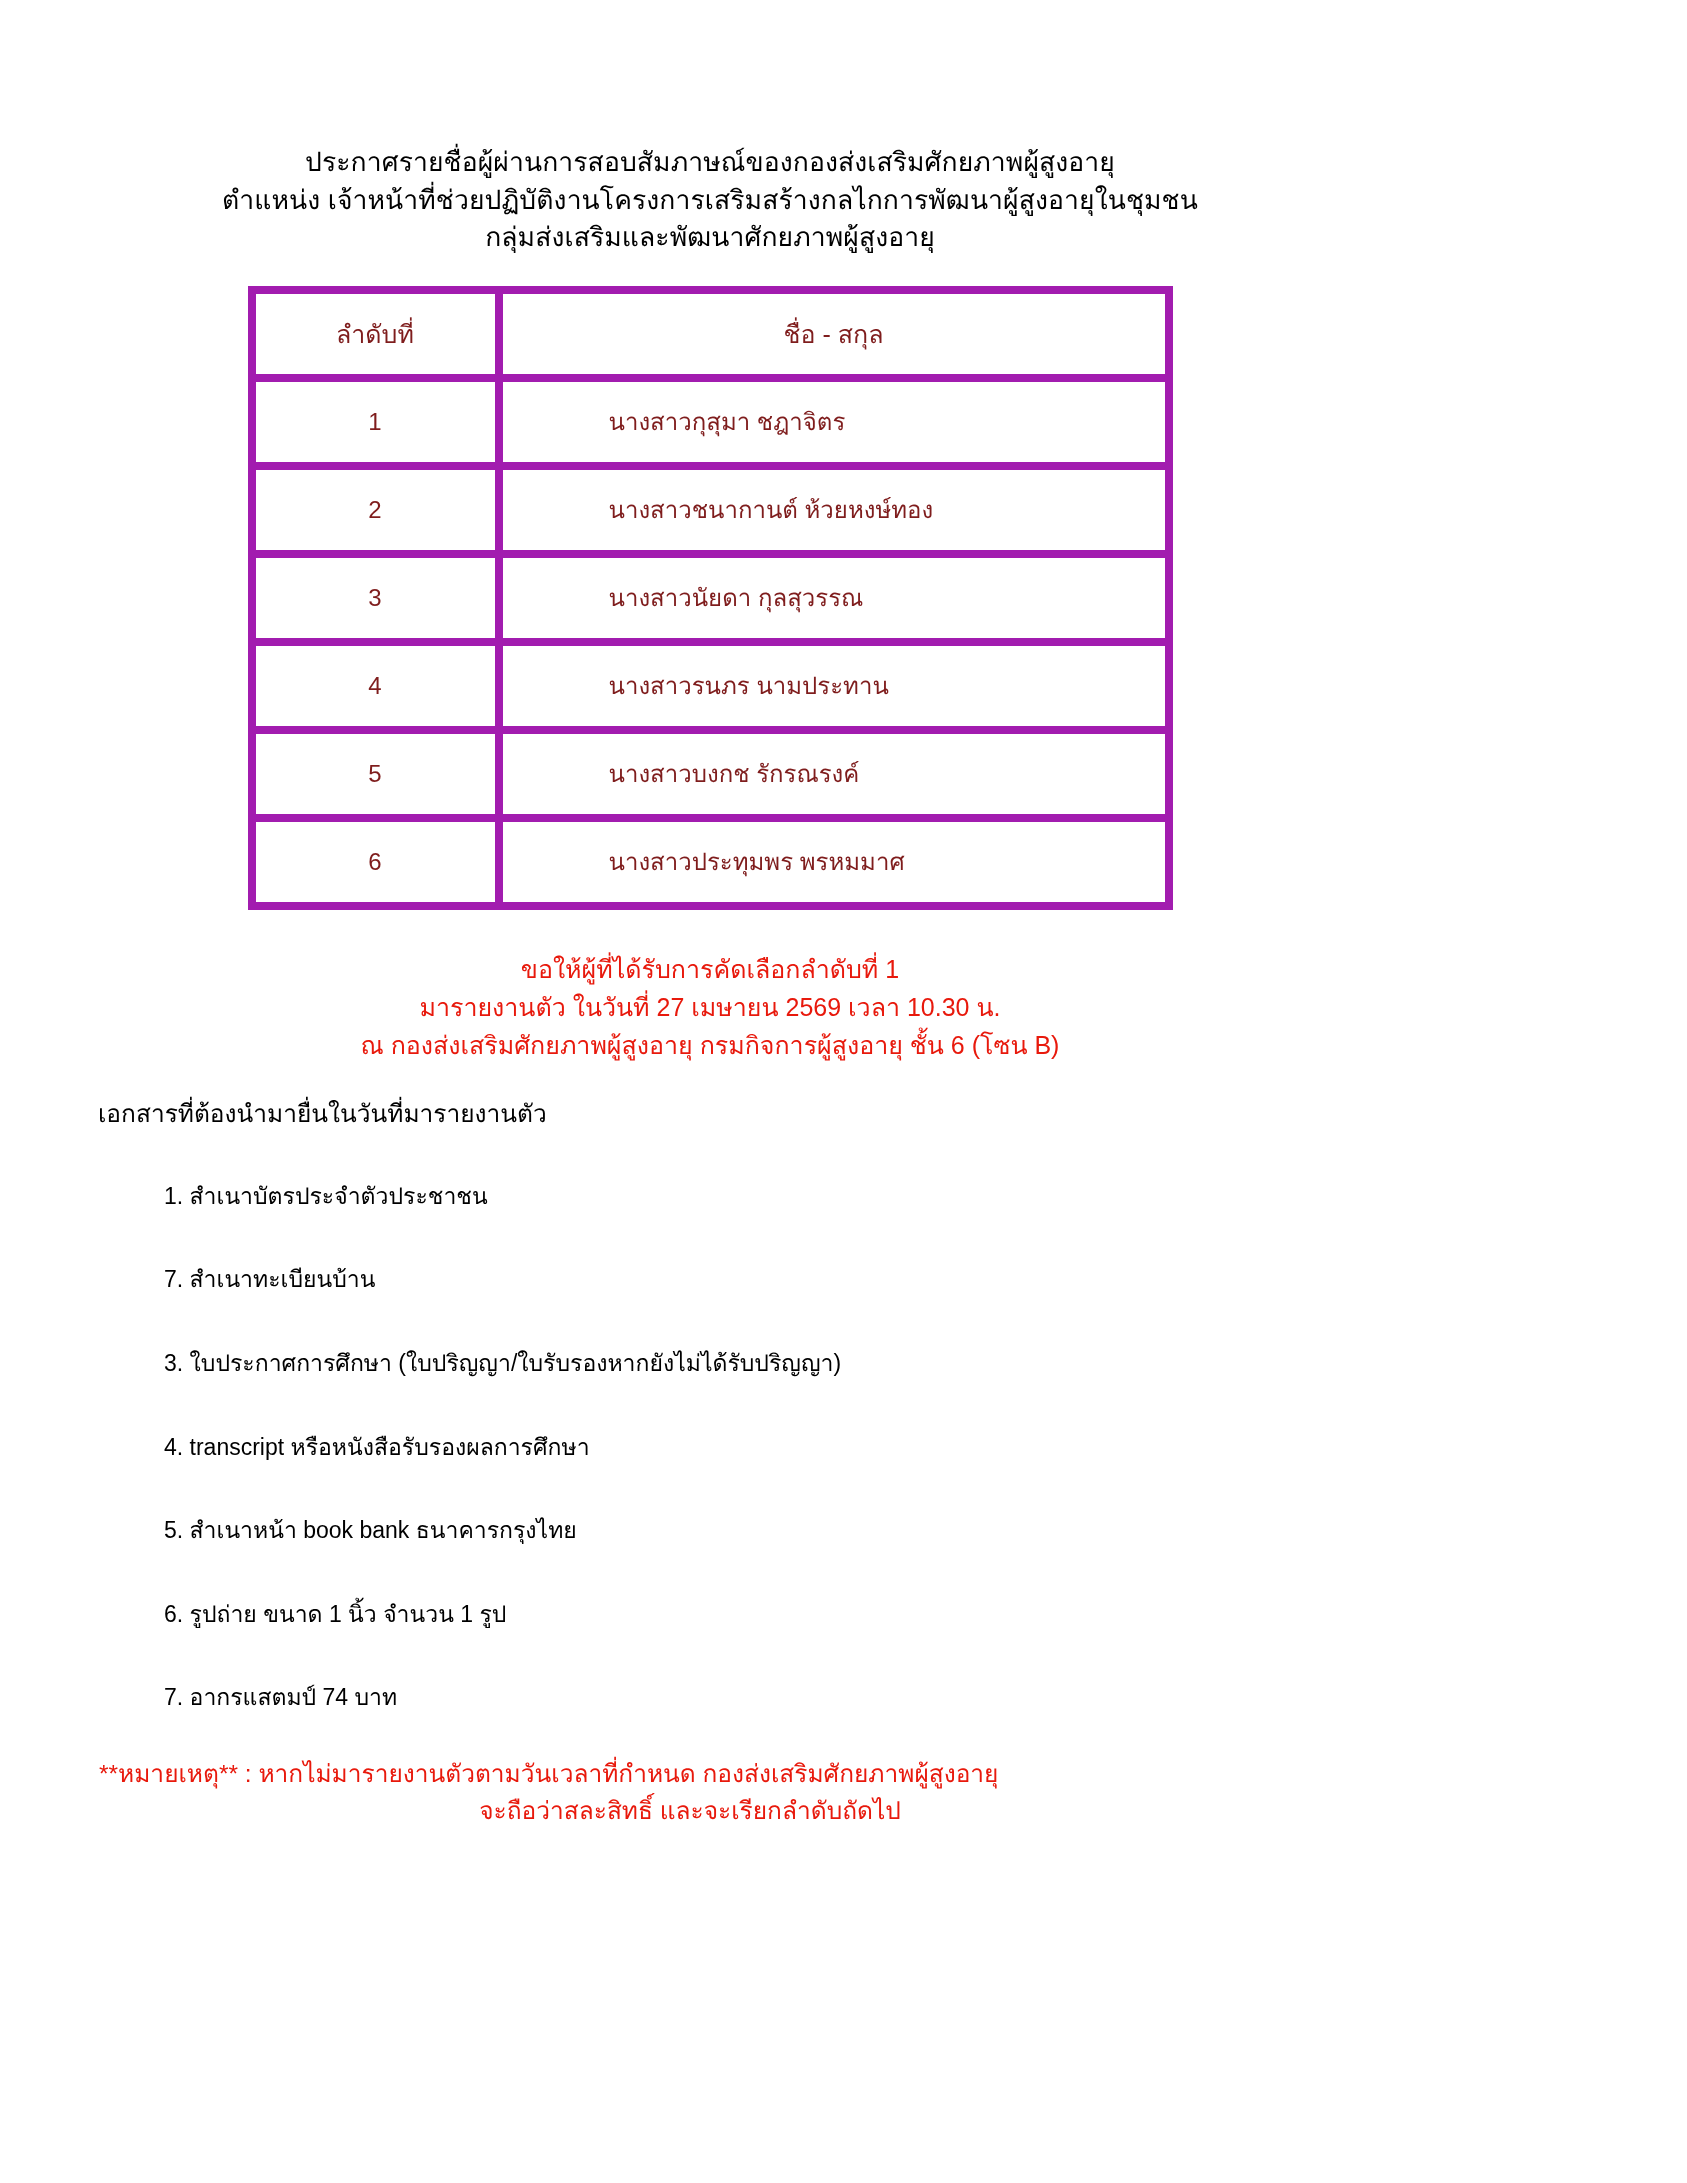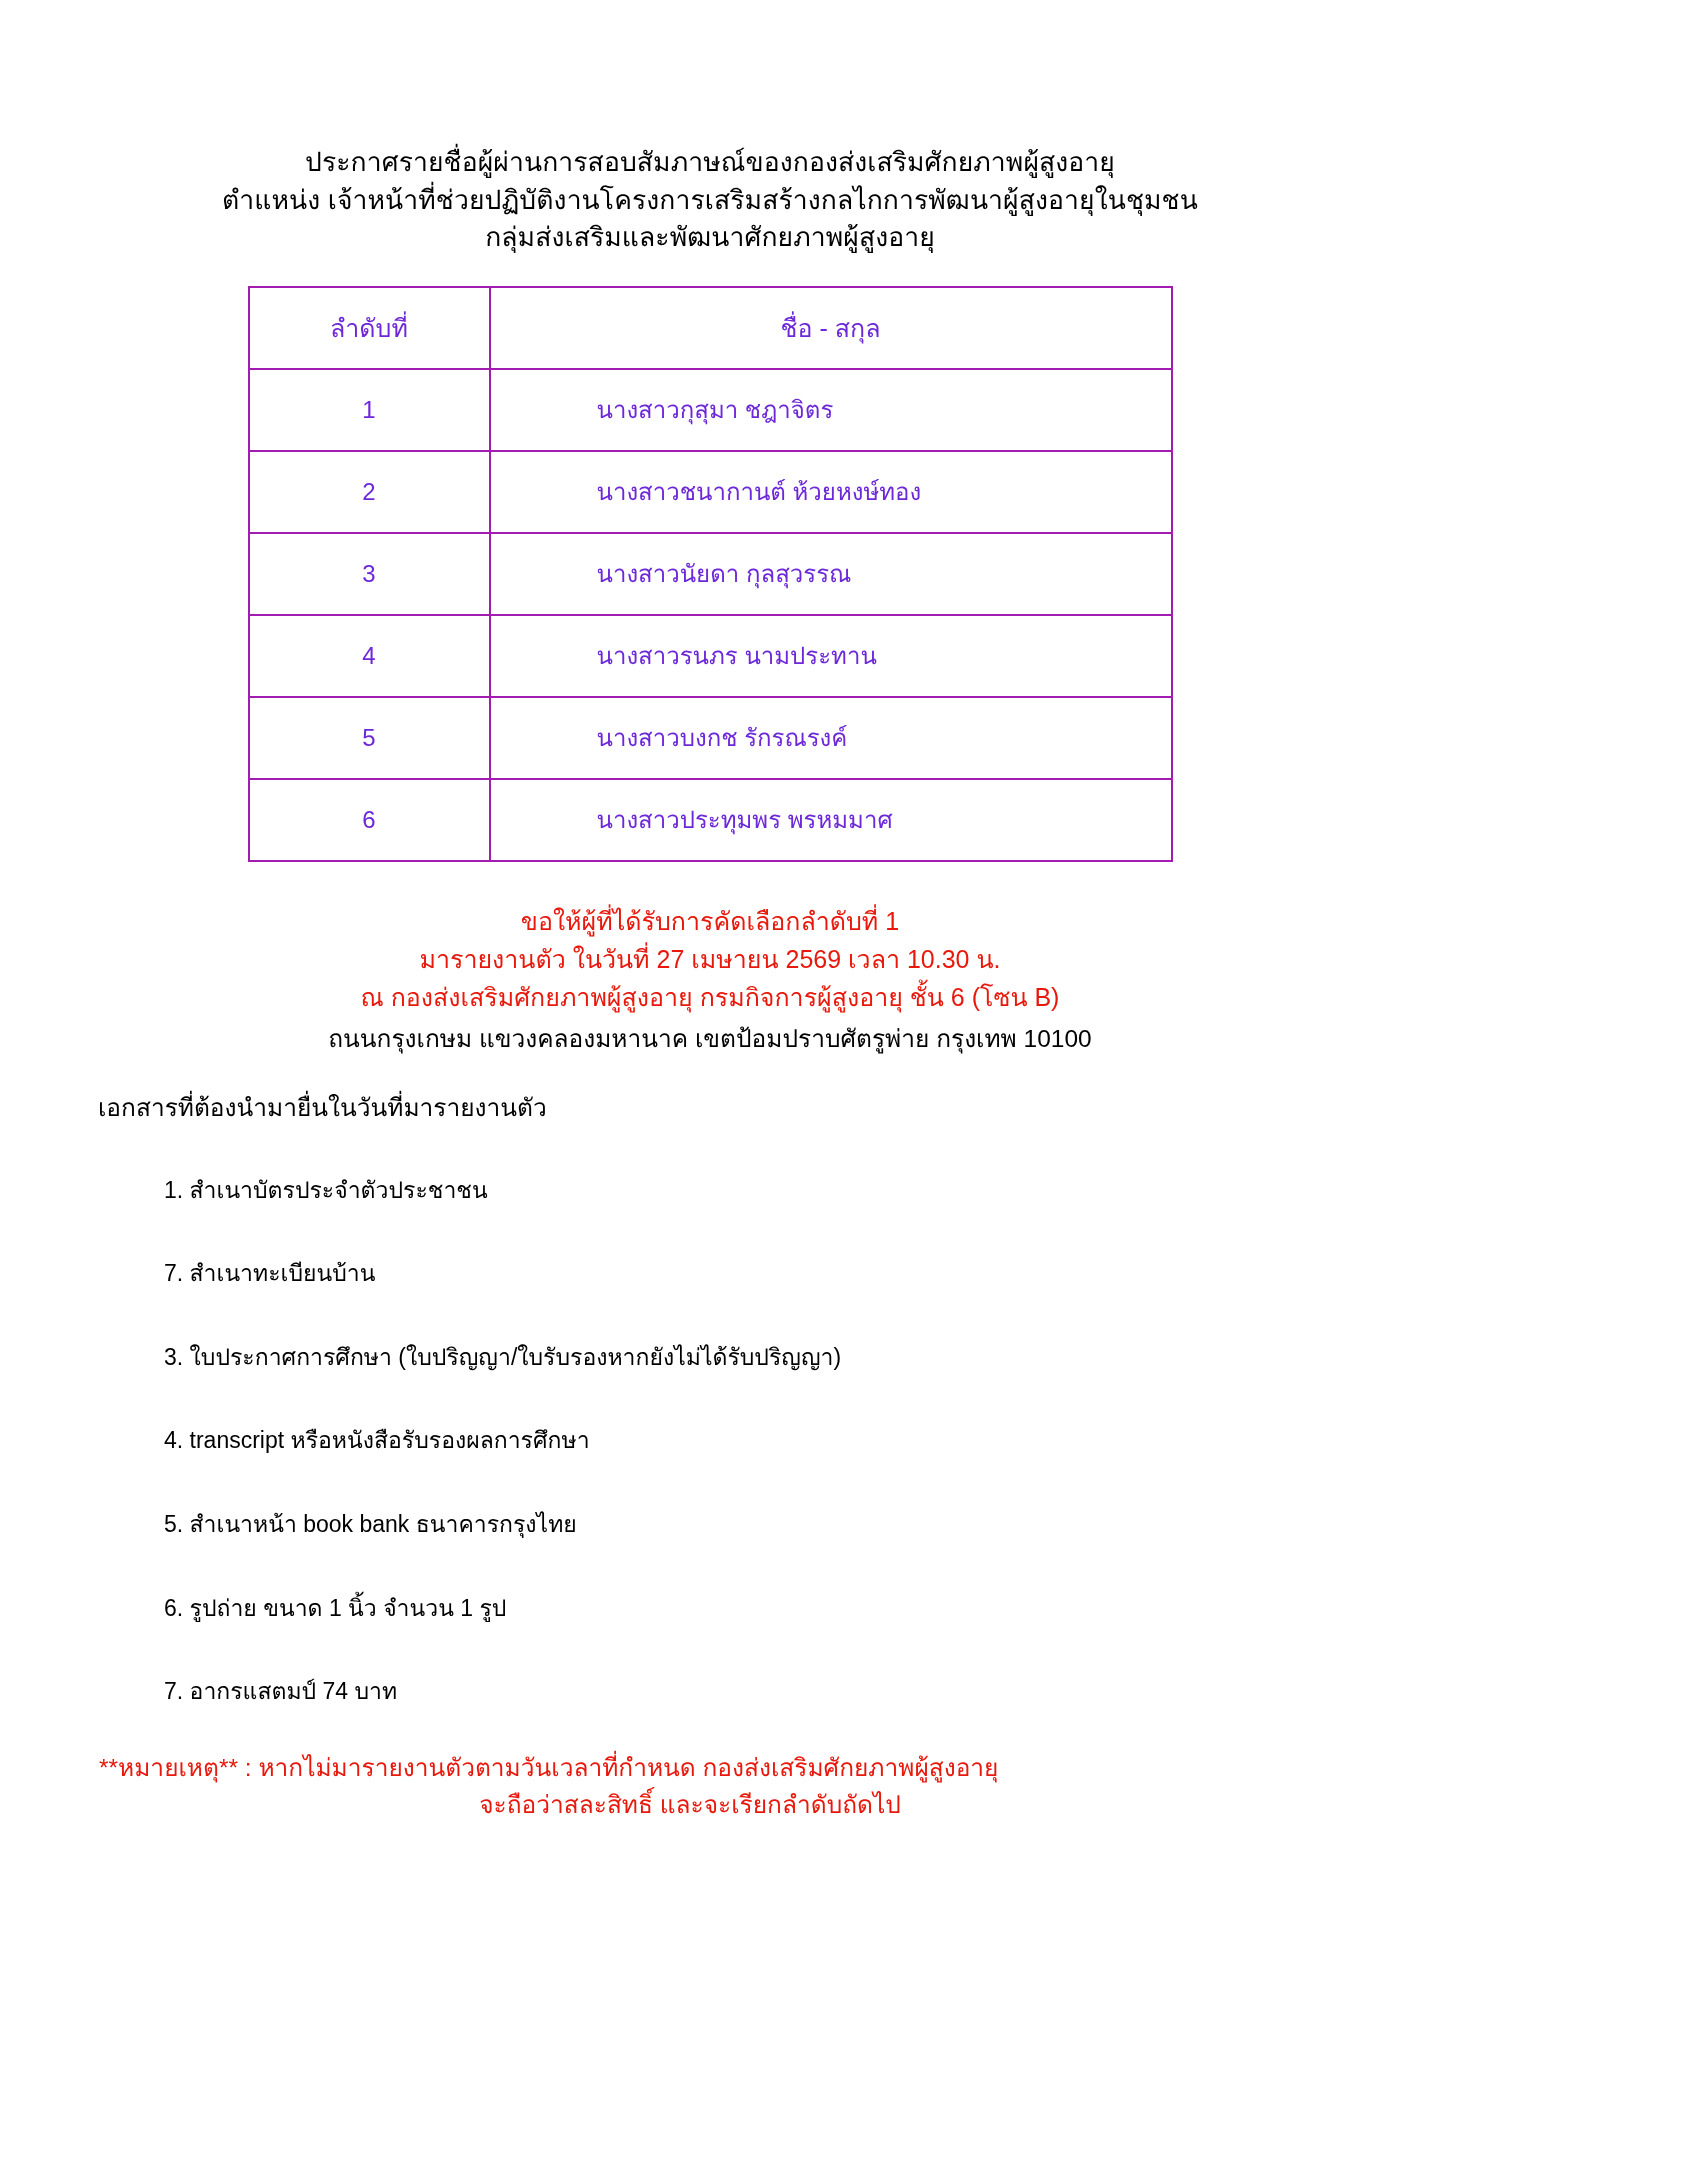--- a/index.html
+++ b/index.html
@@ -43,24 +43,24 @@
     margin-top: 29px;
     display: flex;
     justify-content: center;
   }
   table.names {
     border-collapse: collapse;
     width: 925px;
     table-layout: fixed;
   }
   table.names th, table.names td {
-    border: 2px solid #a21caf;
+    border: 8px solid #a21caf;
     font-weight: 400;
     font-size: 24px;
-    color: #6d28d9;
+    color: #7f1d1d;
     padding: 12px;
     height: 56px;
     vertical-align: middle;
   }
   table.names th.col-no, table.names td.col-no {
     width: 215px;
     text-align: center;
   }
   table.names th.col-name {
     text-align: center;
@@ -187,21 +187,20 @@
     </table>
   </div>
 
   <div class="notice-red">
     <span class="nline">ขอให้ผู้ที่ได้รับการคัดเลือกลำดับที่ 1</span>
     <span class="nline">มารายงานตัว ในวันที่ 27 เมษายน 2569 เวลา 10.30 น.</span>
     <span class="nline">ณ กองส่งเสริมศักยภาพผู้สูงอายุ กรมกิจการผู้สูงอายุ ชั้น 6 (โซน B)</span>
   </div>
 
   <div class="addr-black">
-    <span class="aline">ถนนกรุงเกษม แขวงคลองมหานาค เขตป้อมปราบศัตรูพ่าย กรุงเทพ 10100</span>
   </div>
 
   <div class="docs-heading">เอกสารที่ต้องนำมายื่นในวันที่มารายงานตัว</div>
   <div class="docs-list">
     <span class="ditem">1. สำเนาบัตรประจำตัวประชาชน</span>
     <span class="ditem">7. สำเนาทะเบียนบ้าน</span>
     <span class="ditem">3. ใบประกาศการศึกษา (ใบปริญญา/ใบรับรองหากยังไม่ได้รับปริญญา)</span>
     <span class="ditem">4. transcript หรือหนังสือรับรองผลการศึกษา</span>
     <span class="ditem">5. สำเนาหน้า book bank ธนาคารกรุงไทย</span>
     <span class="ditem">6. รูปถ่าย ขนาด 1 นิ้ว จำนวน 1 รูป</span>

